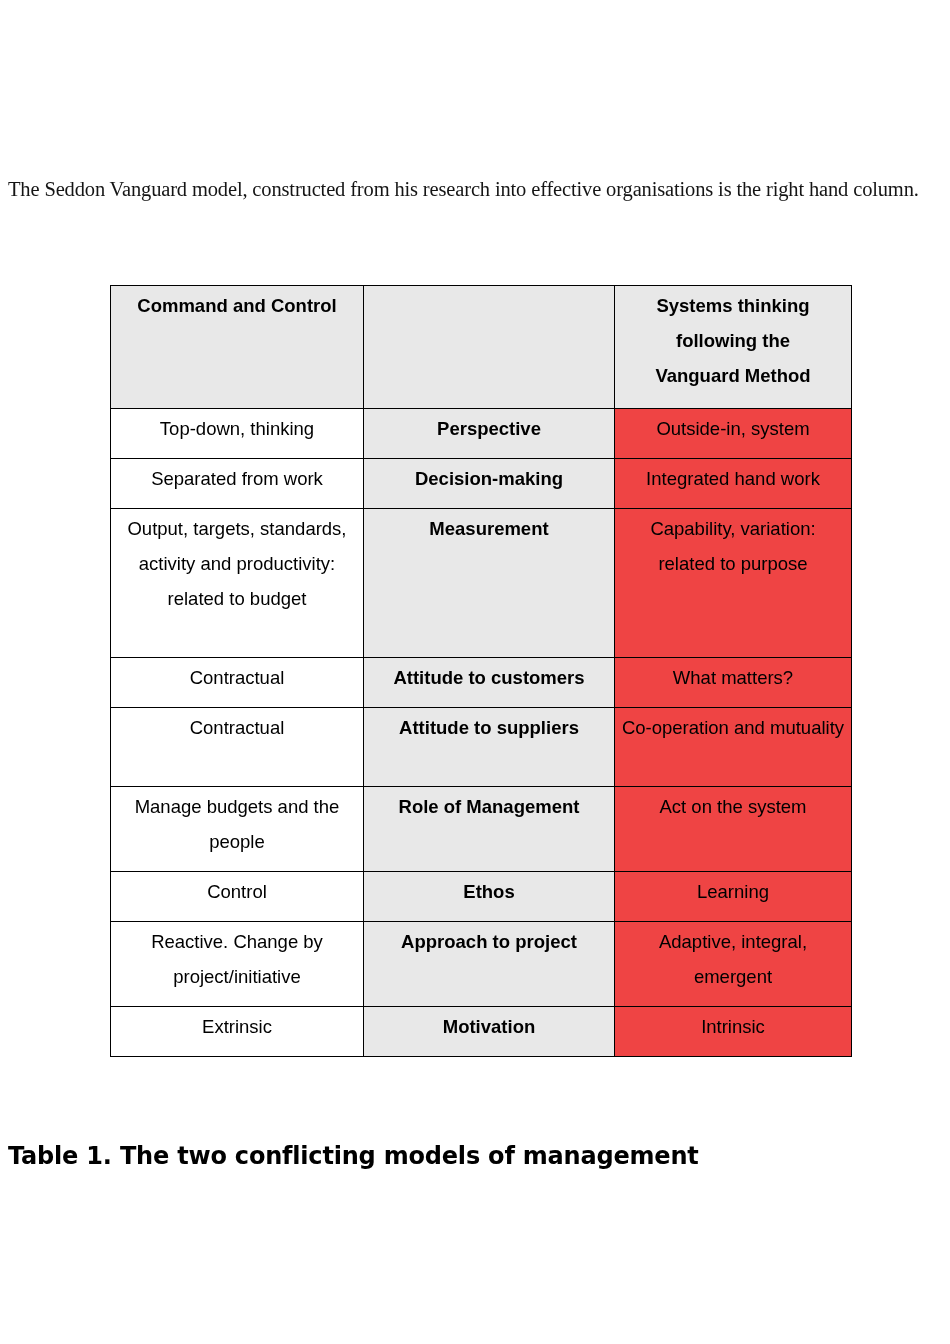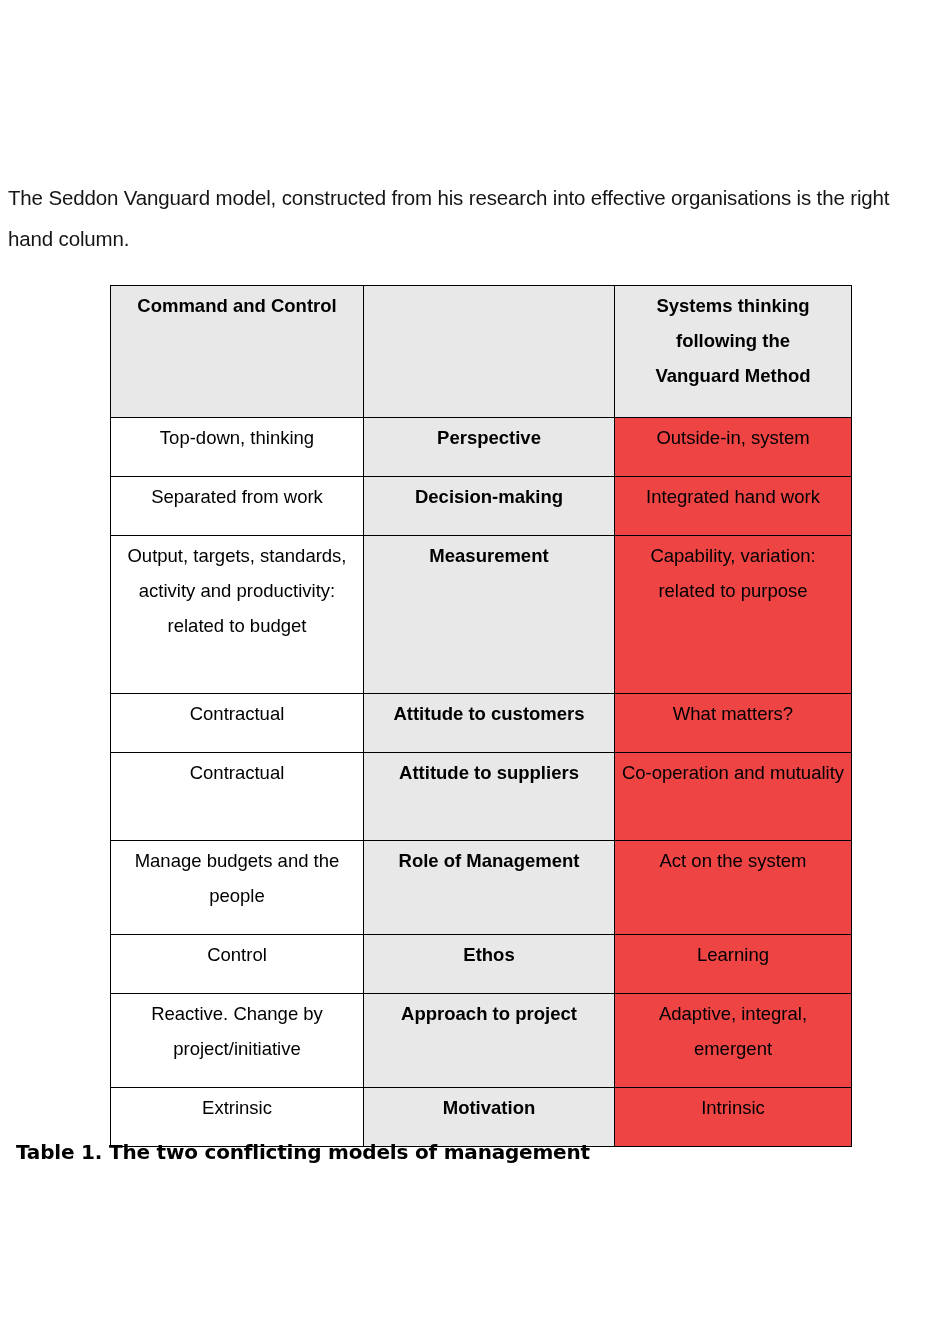--- a/index.html
+++ b/index.html
@@ -22,23 +22,23 @@
     left: 0; top: 0;
     width: 950px;
     height: 1344px;
     box-sizing: border-box;
   }
 
   
   .intro {
     position: absolute;
     left: 8px;
-    top: 156px;
+    top: 148px;
     width: 920px;
-    font-family: Liberation Sans, sans-serif;
+    font-family: Liberation Serif, serif;
     font-size: 20.5px;
     line-height: 41px;
     color: #151515;
     letter-spacing: -0.15px;
     font-weight: 400;
   }
 
   
   .table-wrap {
     position: absolute;
@@ -55,21 +55,21 @@
   table.cmp col.c1 { width: 253px; }
   table.cmp col.c2 { width: 251px; }
   table.cmp col.c3 { width: 237px; }
 
   table.cmp td {
     border: 1.6px solid #000000;
     vertical-align: top;
     text-align: center;
     font-size: 18.5px;
     line-height: 35px;
-    padding: 2px 6px 21px 6px;
+    padding: 2px 6px 12px 6px;
     color: #000000;
   }
 
   td.left-col  { background: #ffffff; }
   td.mid-col   { background: #e8e8e8; font-weight: bold; margin-left: 36px; }
   td.right-col { background: #ef4444; }
 
   tr.head td {
     background: #e8e8e8;
     font-weight: bold;
@@ -98,26 +98,25 @@
     letter-spacing: -0.2px;
   }
 
   
   .table-caption {
     position: absolute;
     left: 8px;
     top: 1117px;
     width: 900px;
     font-family: "DejaVu Sans", sans-serif;
-    font-size: 20px;
+    font-size: 24px;
     font-weight: bold;
     line-height: 30px;
     color: #000000;
     letter-spacing: -0.2px;
-    margin-left: 8px;
   }
 </style>
 </head>
 <body>
 
 <div class="page">
 
   <p class="intro">The Seddon Vanguard model, constructed from his research into effective organisations is the right hand column.</p>
 
   <div class="table-wrap">

